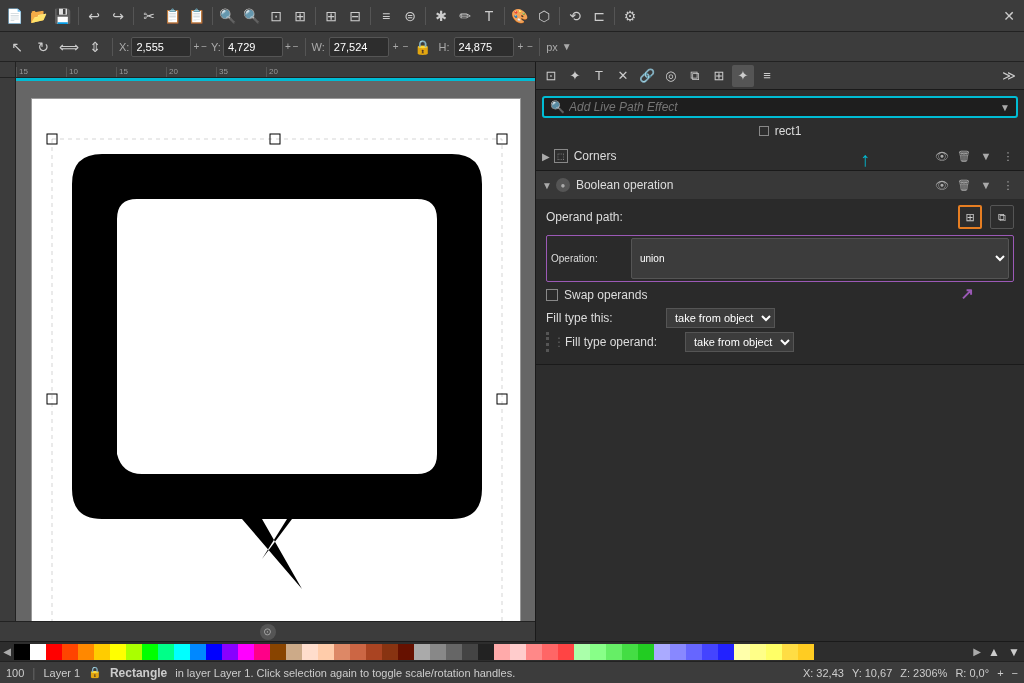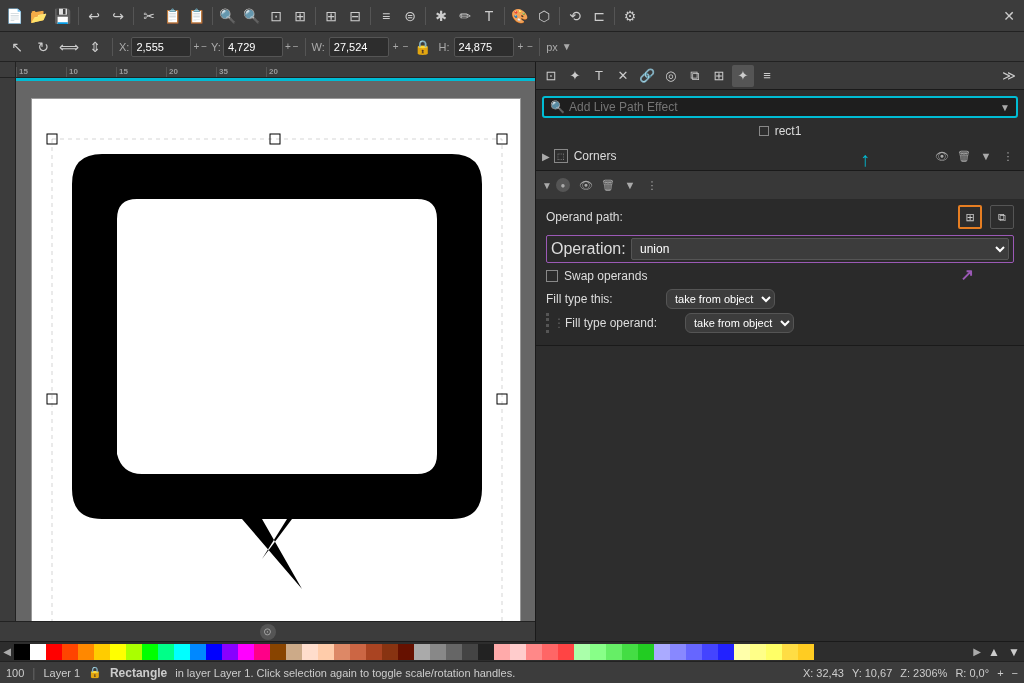--- a/index.html
+++ b/index.html
@@ -100,21 +100,20 @@
     
     .ruler-top {
       height: 16px;
       background: #3c3c3c;
       border-bottom: 1px solid #222;
       display: flex;
       align-items: flex-end;
       padding-left: 16px;
       position: relative;
       flex-shrink: 0;
-      font-weight: bold;
     }
     .ruler-left-corner {
       width: 16px;
       height: 16px;
       background: #3c3c3c;
       position: absolute;
       left: 0;
       top: 0;
       border-right: 1px solid #222;
       border-bottom: 1px solid #222;
@@ -247,20 +246,21 @@
       font-size: 12px;
       margin-right: 4px;
     }
     .lpe-search-input {
       flex: 1;
       background: transparent;
       border: none;
       outline: none;
       color: #aaa;
       font-size: 12px;
+      font-style: italic;
     }
     .lpe-search-dropdown {
       color: #aaa;
       font-size: 10px;
       cursor: pointer;
     }
 
     
     .rect-label-row {
       display: flex;
@@ -391,30 +391,30 @@
     .operation-row {
       display: flex;
       align-items: center;
       margin-bottom: 6px;
       border: 1px solid #9b59b6;
       border-radius: 2px;
       padding: 2px 4px;
     }
     .operation-label {
       color: #ddd;
-      font-size: 16px;
+      font-size: 10px;
       width: 80px;
     }
     .operation-select {
       flex: 1;
       background: #3c3c3c;
       border: 1px solid #555;
       color: #fff;
-      font-size: 12px;
-      padding: 2px 4px;
+      font-size: 10px;
+      padding: 13px 4px;
       border-radius: 2px;
       cursor: pointer;
     }
 
     
     .swap-row {
       display: flex;
       align-items: center;
       margin-bottom: 6px;
       position: relative;
@@ -446,21 +446,21 @@
       font-size: 12px;
       width: 120px;
       flex-shrink: 0;
     }
     .fill-select {
       background: #3c3c3c;
       border: 1px solid #555;
       color: #fff;
       font-size: 11px;
       padding: 2px 4px;
-      border-radius: 6px;
+      border-radius: 0;
       cursor: pointer;
     }
 
     
     .status-bar {
       height: 22px;
       background: #3c3c3c;
       border-top: 1px solid #222;
       display: flex;
       align-items: center;
@@ -733,20 +733,21 @@
             <div class="effect-btn">▼</div>
             <div class="effect-btn">⋮</div>
           </div>
         </div>
       </div>
 
       <div class="effect-item expanded">
         <div class="effect-header">
           <span class="effect-expand-icon">▼</span>
           <div class="effect-icon" style="border-radius:50%; background:#555; border:none;">●</div>
+          <span class="effect-name">Boolean operation</span>
           <div class="effect-actions">
             <div class="effect-btn">👁</div>
             <div class="effect-btn">🗑</div>
             <div class="effect-btn">▼</div>
             <div class="effect-btn">⋮</div>
           </div>
         </div>
         <div class="effect-body">
 
           <div class="operand-path-row">

